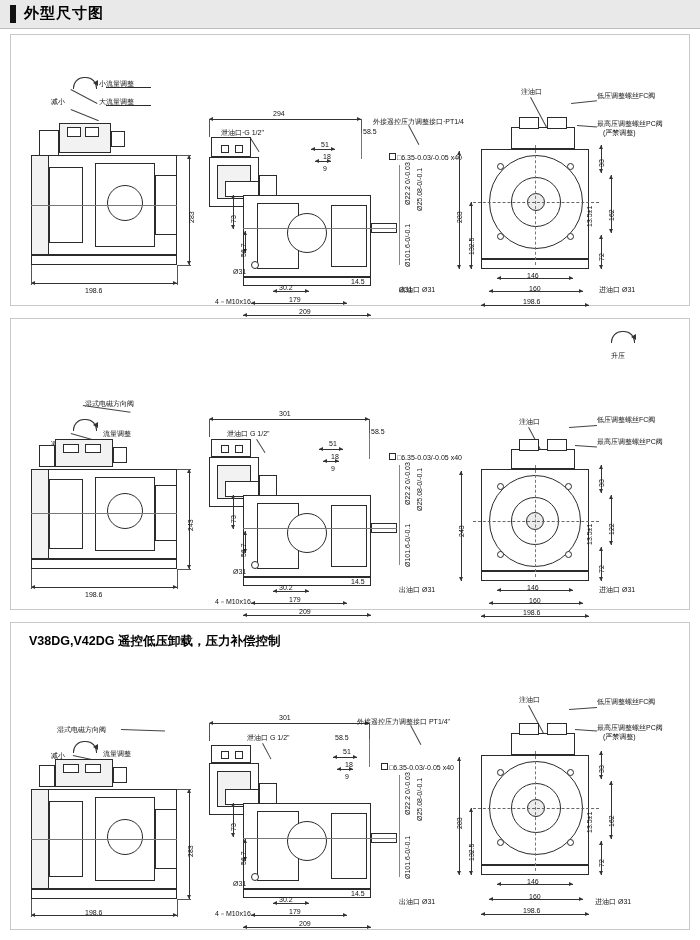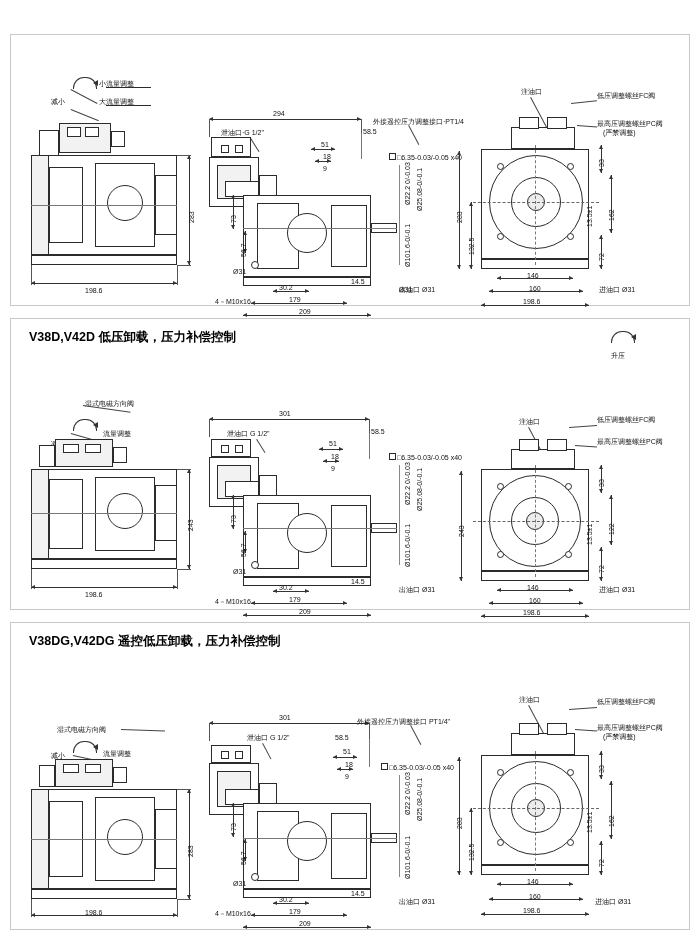--- a/index.html
+++ b/index.html
@@ -109,20 +109,24 @@
     border-top:3px solid transparent;border-bottom:3px solid transparent;
     border-right:5px solid #333;
   }
   .sq{position:absolute;border:1px solid #2b2b2b;background:#fff;box-sizing:border-box;}
 </style>
 </head>
 <body>
 
 <div class="page">
 
+  <div class="page-header">
+    <div class="bar"></div>
+    <div class="title">外型尺寸图</div>
+  </div>
 
   <div class="section" id="sec0">
 
     <div class="dw">
 
       <div class="arc" style="left:62px;top:42px;"></div>
       <div class="arcarrow" style="left:82px;top:45px;"></div>
       <div class="lb" style="left:40px;top:62px;">减小</div>
 
       <div class="ln hln" style="left:95px;top:52px;width:45px;"></div>
@@ -272,21 +276,20 @@
       <div class="dim" style="left:478px;top:256px;width:94px;"></div>
       <div class="lb" style="left:518px;top:249px;">160</div>
       <div class="dim" style="left:470px;top:270px;width:108px;"></div>
       <div class="lb" style="left:512px;top:262px;">198.6</div>
 
       <div class="lb" style="left:588px;top:250px;">进油口 Ø31</div>
     </div>
   </div>
 
   <div class="section" id="sec1">
-    <div class="sec-title">V38D,V42D 低压卸载，压力补偿控制</div>
 
     <div class="arc" style="left:600px;top:12px;"></div>
     <div class="arcarrow" style="left:620px;top:15px;"></div>
     <div class="lb" style="left:600px;top:32px;">升压</div>
 
     <div class="dw">
       <div class="lb" style="left:74px;top:80px;">湿式电磁方向阀</div>
       <div class="lead" style="left:72px;top:86px;width:48px;transform:rotate(8deg);"></div>
 
       <div class="arc" style="left:62px;top:100px;"></div>

